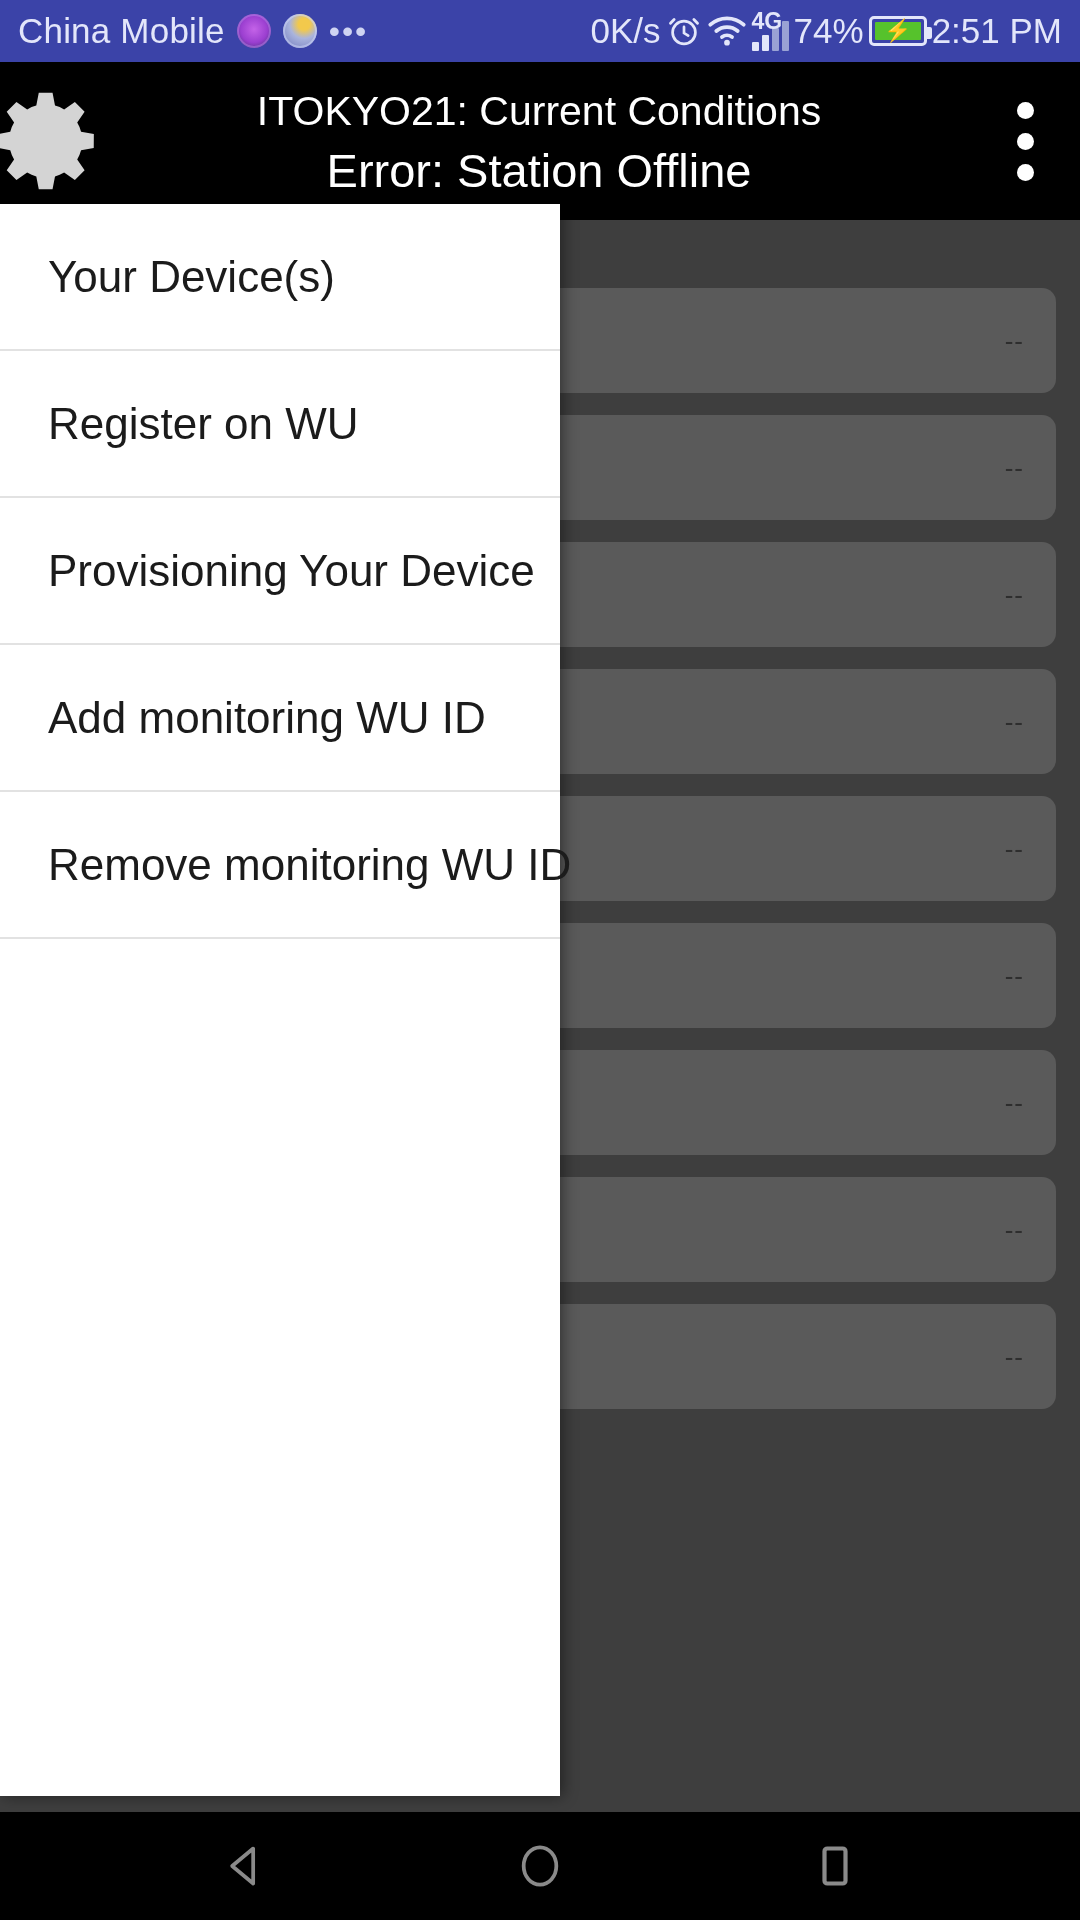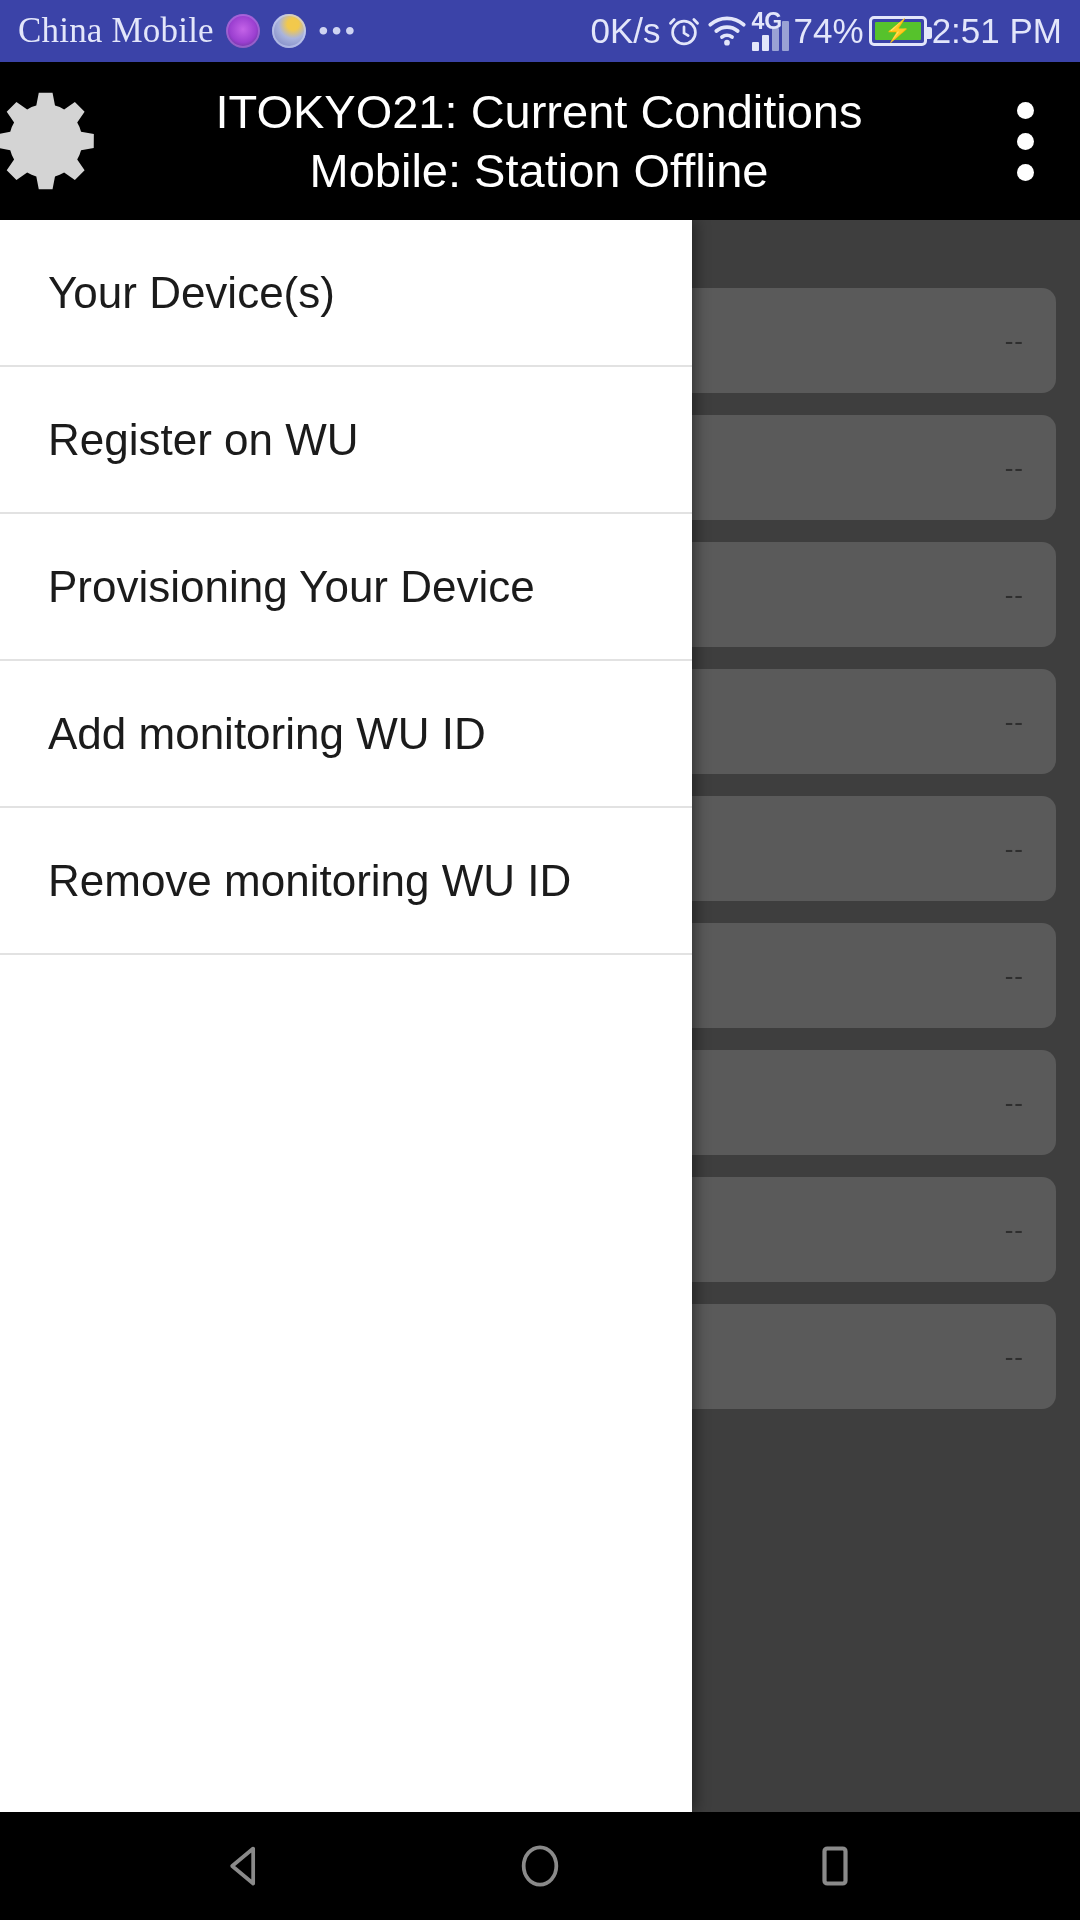--- a/index.html
+++ b/index.html
@@ -12,21 +12,21 @@
   #screen { position:relative; width:1080px; height:1920px; background:#000; }
 
   
   .statusbar {
     position:absolute; top:0; left:0; width:1080px; height:62px;
     background:#3b43a8;
     display:flex; align-items:center;
     padding:0 18px;
     color:#dfe3f7;
   }
-  .sb-left { display:flex; align-items:center; gap:12px;font-family:Liberation Serif, serif; }
+  .sb-left { display:flex; align-items:center; gap:12px; }
   .sb-carrier { font-size:35px; letter-spacing:.2px; color:#e3e6fa; }
   .sb-appicon { width:34px; height:34px; border-radius:50%; display:block; }
   .sb-appicon.purple {
     background:radial-gradient(circle at 50% 45%, #c463e8 0%, #9b3fd0 52%, #3a2a6b 100%);
     box-shadow:0 0 0 2px rgba(200,170,255,.35) inset;
   }
   .sb-appicon.light {
     background:radial-gradient(circle at 62% 30%, #f2c94c 0%, #f2c94c 18%, #aab4dd 45%, #6e78bb 100%);
     box-shadow:0 0 0 2px rgba(215,222,255,.45) inset;
   }
@@ -62,21 +62,21 @@
   .appbar {
     position:absolute; top:62px; left:0; width:1080px; height:158px;
     background:#000; display:flex; align-items:center;
   }
   .appbar-gear {
     width:118px; flex:0 0 118px; display:flex; align-items:center;
     margin-left:-10px;
   }
   .appbar-title { flex:1; text-align:center; padding:0 10px; }
   .appbar-title .t1 {
-    color:#fff; font-size:47px; line-height:59px; white-space:nowrap; font-weight:400;
+    color:#fff; font-size:41px; line-height:59px; white-space:nowrap; font-weight:400;
   }
   .appbar-title .t2 {
     color:#fff; font-size:47px; line-height:59px; white-space:nowrap; font-weight:400;
   }
   .appbar-more {
     width:110px; flex:0 0 110px; display:flex; flex-direction:column;
     align-items:center; justify-content:center; gap:14px;
   }
   .appbar-more span { width:17px; height:17px; border-radius:50%; background:#fff; display:block; }
 
@@ -90,21 +90,21 @@
     height:105px; background:#5a5a5a; border-radius:14px;
     margin-bottom:22px; position:relative;
   }
   .card .dash {
     position:absolute; right:32px; top:50%; transform:translateY(-50%);
     color:#2e2e2e; font-size:26px; letter-spacing:1px;
   }
 
   
   .drawer {
-    position:absolute; top:220px; left:0; width:692px; height:1592px;
+    position:absolute; top:204px; left:0; width:560px; height:1592px;
     background:#fff; z-index:5;
     box-shadow:3px 0 14px rgba(0,0,0,.45);
   }
   .drawer-item {
     height:147px; display:flex; align-items:center;
     padding-left:48px;
     border-bottom:2px solid #e2e2e2;
     background:#fff;
   }
   .drawer-item .label {
@@ -172,21 +172,21 @@
   </div>
 
   <div class="appbar">
     <div class="appbar-gear">
       <svg width="118" height="118" viewBox="0 0 24 24" aria-hidden="true">
         <path fill="#d4d4d4" d="M12 8.2a3.8 3.8 0 1 0 0 7.6 3.8 3.8 0 0 0 0-7.6zm9.1 5.2.02-2.8-2.6-.5a6.9 6.9 0 0 0-.78-1.86l1.5-2.18-1.98-1.98-2.18 1.5a6.9 6.9 0 0 0-1.86-.78l-.5-2.6h-2.8l-.5 2.6a6.9 6.9 0 0 0-1.86.78l-2.18-1.5-1.98 1.98 1.5 2.18a6.9 6.9 0 0 0-.78 1.86l-2.6.5v2.8l2.6.5c.17.65.43 1.27.78 1.86l-1.5 2.18 1.98 1.98 2.18-1.5c.59.35 1.21.61 1.86.78l.5 2.6h2.8l.5-2.6c.65-.17 1.27-.43 1.86-.78l2.18 1.5 1.98-1.98-1.5-2.18c.35-.59.61-1.21.78-1.86l2.58-.5z"></path>
       </svg>
     </div>
     <div class="appbar-title">
       <div class="t1">ITOKYO21: Current Conditions</div>
-      <div class="t2">Mobile: Station Offline</div>
+      <div class="t2">Error: Station Offline</div>
     </div>
     <div class="appbar-more">
       <span></span>
         <span></span>
         <span></span>
     </div>
   </div>
 
   <div class="content">
     <div class="card-list">

